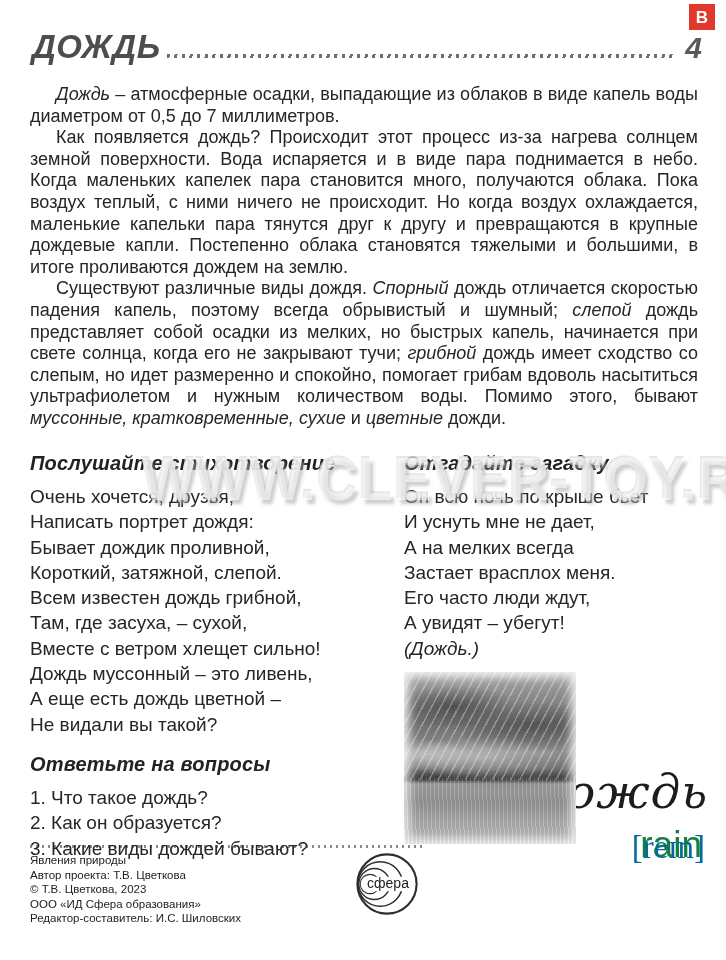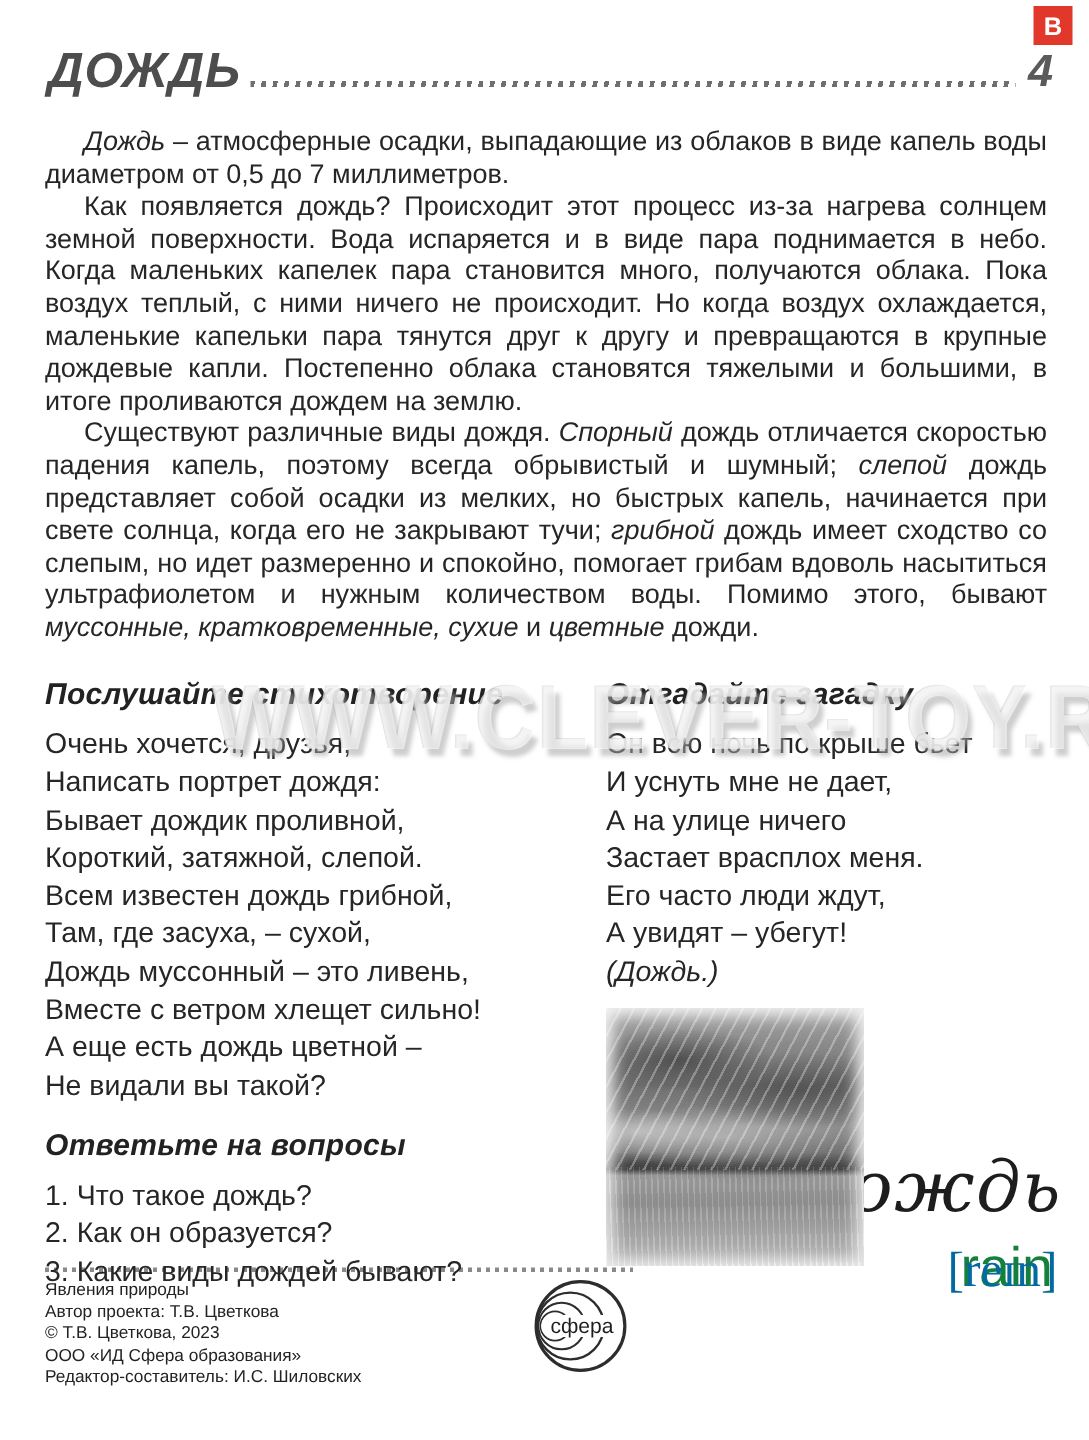--- a/index.html
+++ b/index.html
@@ -164,42 +164,42 @@
 
   <div class="col-left">
     <div class="section-heading">Послушайте стихотворение</div>
     <div class="poem-lines">
         <div>Очень хочется, друзья,</div>
         <div>Написать портрет дождя:</div>
         <div>Бывает дождик проливной,</div>
         <div>Короткий, затяжной, слепой.</div>
         <div>Всем известен дождь грибной,</div>
         <div>Там, где засуха, – сухой,</div>
+        <div>Вместе с ветром хлещет сильно!</div>
         <div>Дождь муссонный – это ливень,</div>
-        <div>Вместе с ветром хлещет сильно!</div>
         <div>А еще есть дождь цветной –</div>
         <div>Не видали вы такой?</div>
       </div>
 
     <div class="questions-block">
       <div class="section-heading">Ответьте на вопросы</div>
       <div class="question-lines">
           <div>1. Что такое дождь?</div>
           <div>2. Как он образуется?</div>
           <div>3. Какие виды дождей бывают?</div>
         </div>
     </div>
   </div>
 
   <div class="col-right">
     <div class="section-heading">Отгадайте загадку</div>
     <div class="riddle-lines">
         <div>Он всю ночь по крыше бьет</div>
         <div>И уснуть мне не дает,</div>
-        <div>А на улице ничего</div>
+        <div>А на мелких всегда</div>
         <div>Застает врасплох меня.</div>
         <div>Его часто люди ждут,</div>
         <div>А увидят – убегут!</div>
       </div>
     <div class="riddle-answer">(Дождь.)</div>
     <div class="rain-photo"></div>
   </div>
 
   <div class="vocab-script">дождь</div>
   <div class="vocab-english">rain</div>

